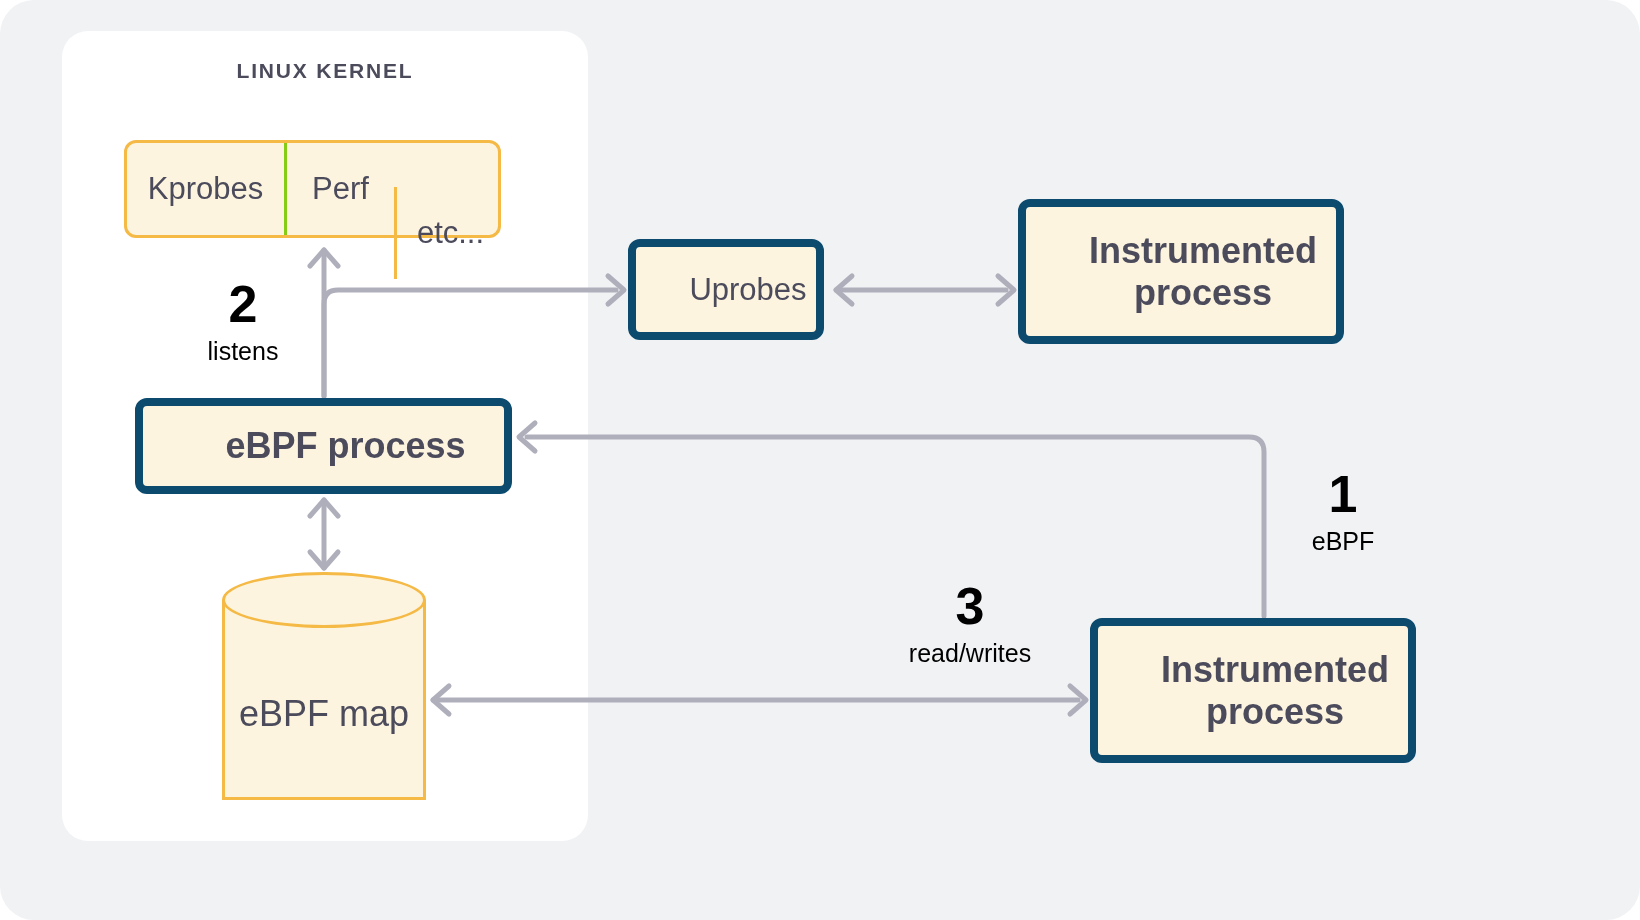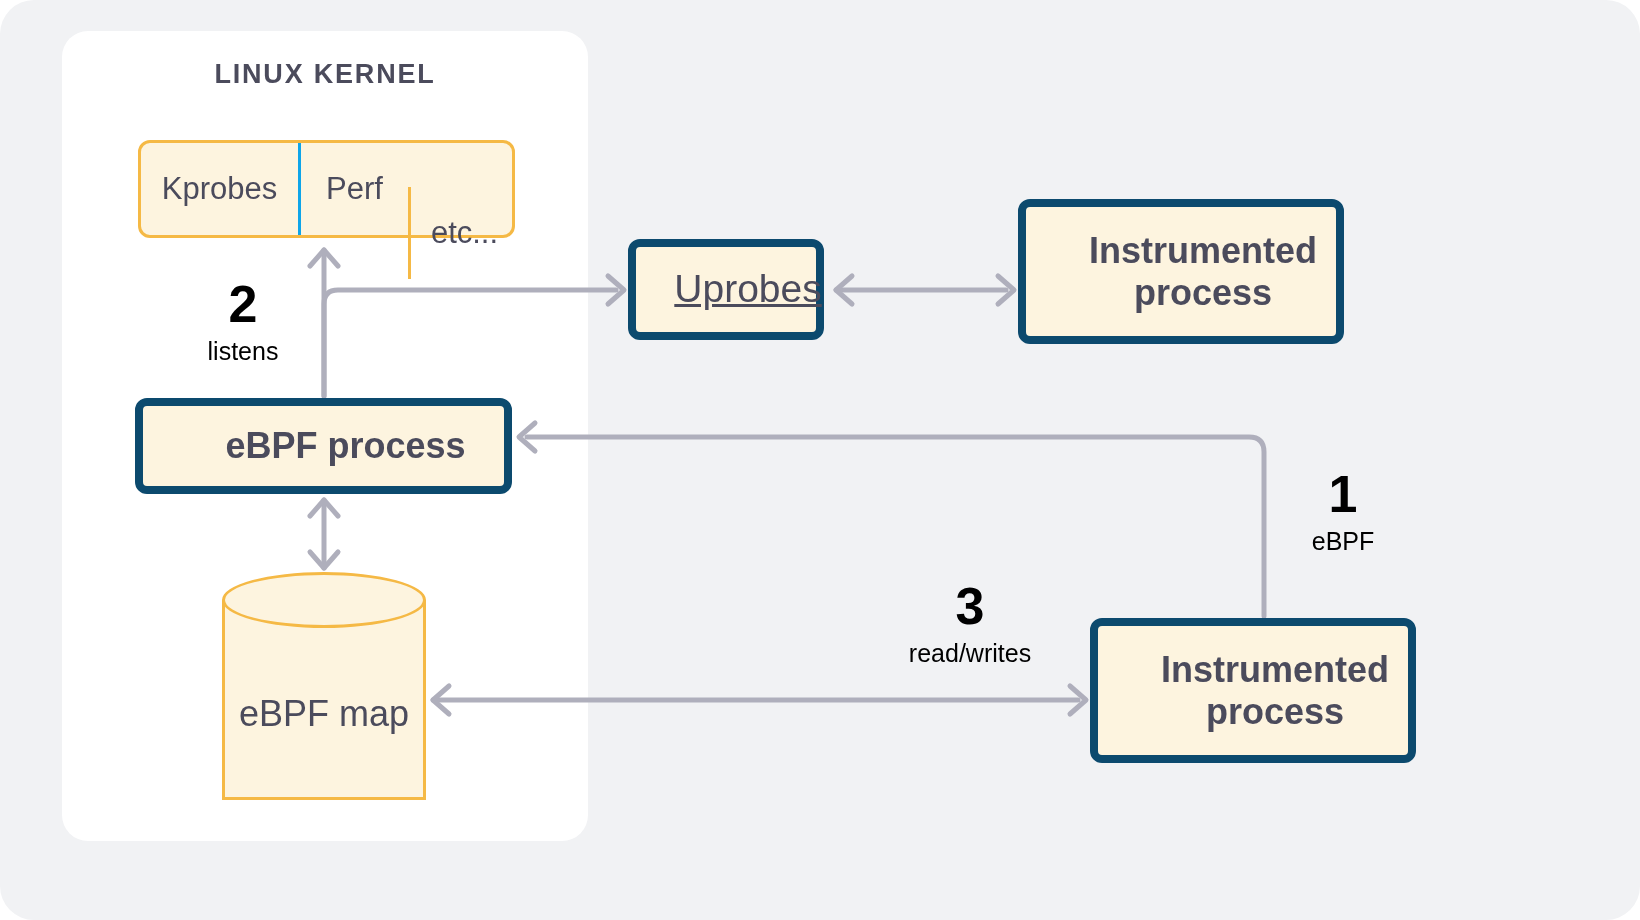--- a/index.html
+++ b/index.html
@@ -49,21 +49,21 @@
     top: 31px;
     width: 657px;
     height: 810px;
   }
 
   .panel-title {
     position: absolute;
     width: 100%;
     text-align: center;
     top: 28px;
-    font-size: 27px;
+    font-size: 21px;
     font-weight: bold;
     letter-spacing: 1.8px;
     color: #4B4B5C;
   }
 
   
   #connectors {
     position: absolute;
     left: 0;
     top: 0;
@@ -84,50 +84,49 @@
     justify-content: center;
     text-align: center;
     color: #4B4B5C;
     line-height: 1.15;
     padding-left: 44px;
   }
 
   
   #probe-strip {
     position: absolute;
-    left: 138px;
+    left: 124px;
     top: 140px;
     width: 377px;
     height: 98px;
     background: #FDF4DF;
     border: 3px solid #F5B945;
     border-radius: 12px;
     box-sizing: border-box;
     display: flex;
   }
   .probe-cell {
     flex: 0 0 auto;
     display: flex;
     align-items: center;
     justify-content: center;
     font-size: 31px;
     color: #4B4B5C;
     height: 100%;
   }
   .probe-cell.c0 { width: 157px; }
-  .probe-cell.c1 { width: 107px; border-left: 3px solid #0ea5e9; }
+  .probe-cell.c1 { width: 107px; border-left: 3px solid #84cc16; }
   .probe-cell.c2 { width: 107px; border-left: 3px solid #F5B945; margin-top: 44px; }
 
   #node-uprobes {
     left: 628px;
     top: 239px;
     width: 196px;
     height: 101px;
-    font-size: 39px;
-    text-decoration: underline;
+    font-size: 31px;
   }
 
   #node-instr-top {
     left: 1018px;
     top: 199px;
     width: 326px;
     height: 145px;
     font-size: 36px;
     font-weight: bold;
   }

